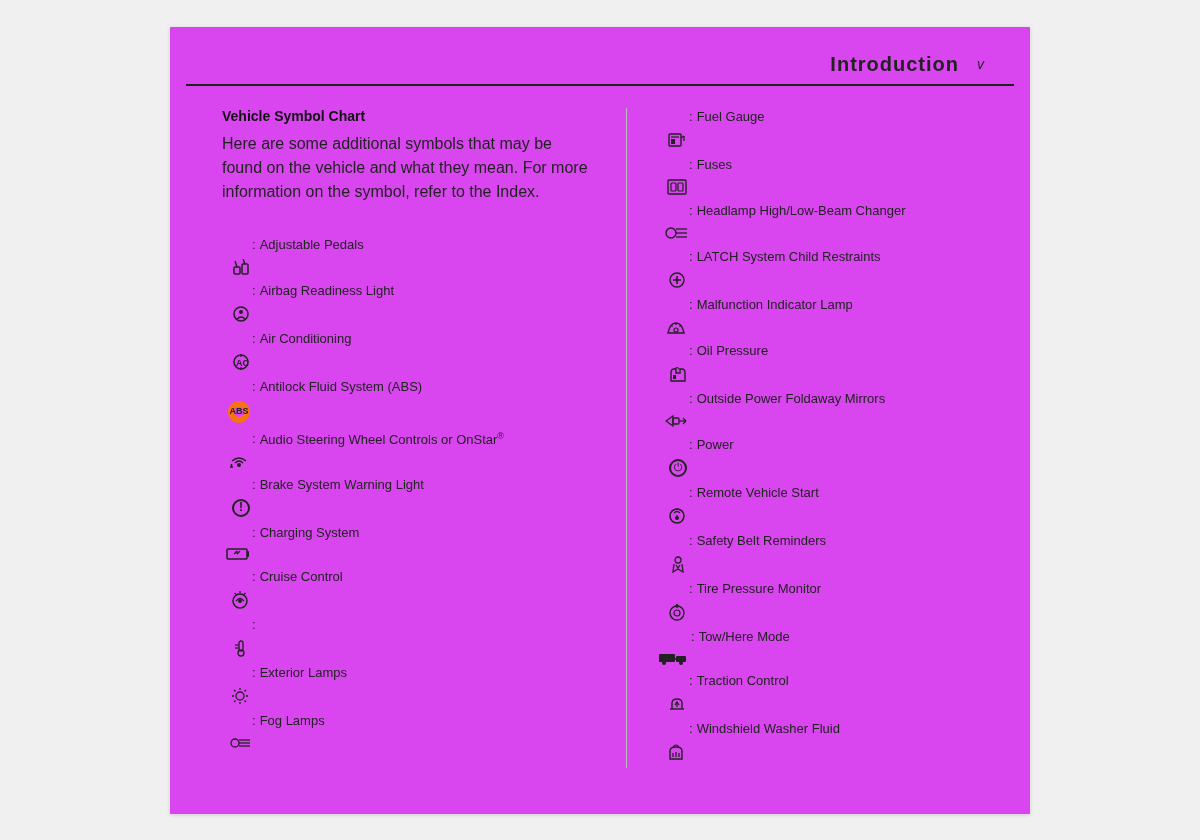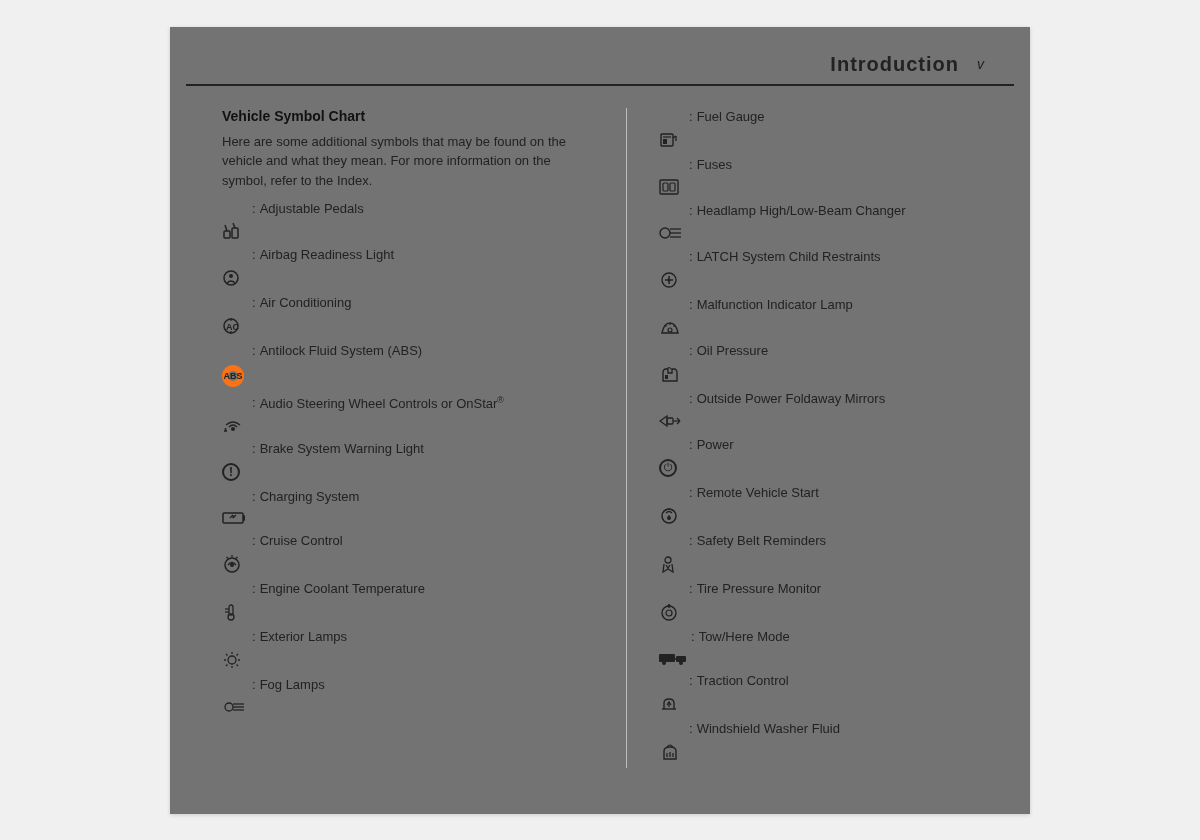--- a/index.html
+++ b/index.html
@@ -6,21 +6,21 @@
     body {
       background: #f0f0f0;
       font-family: Arial, sans-serif;
       display: flex;
       justify-content: center;
       align-items: center;
       min-height: 840px;
       width: 1200px;
     }
     .page {
-      background: #737373;
+      background: #d946ef;
       width: 860px;
       min-height: 750px;
       padding: 16px;
       position: relative;
       box-shadow: 0 1px 4px rgba(0,0,0,0.15);
     }
     .header-bar {
       display: flex;
       justify-content: flex-end;
       align-items: center;
@@ -59,44 +59,44 @@
       flex: 1;
       padding-left: 18px;
     }
     .section-title {
       font-weight: bold;
       font-size: 14px;
       color: #111;
       margin-bottom: 8px;
     }
     .intro-text {
-      font-size: 13px;
+      font-size: 16px;
       color: #222;
       line-height: 1.5;
-      margin-bottom: 10px;
+      margin-bottom: 32px;
     }
     .symbol-list {
       list-style: none;
       padding: 0;
       margin: 0;
     }
     .symbol-item {
       display: flex;
       align-items: flex-start;
       margin-bottom: 7px;
       font-size: 13px;
       color: #222;
       line-height: 1.4;
     }
     .symbol-icon {
       font-size: 15px;
       min-width: 28px;
       display: inline-flex;
       align-items: center;
-      justify-content: flex-start;
+      justify-content: flex-end;
       flex-shrink: 0;
       margin-top: 23px;
     }
     .symbol-colon {
       margin: 0 4px 0 2px;
       flex-shrink: 0;
     }
     .symbol-label {
       flex: 1;
     }
@@ -253,21 +253,20 @@
         <li class="symbol-item">
           <span class="symbol-icon">
             <svg width="18" height="18" viewBox="0 0 18 18">
               <rect x="7" y="2" width="4" height="10" rx="2" fill="none" stroke="#222" stroke-width="1.3"></rect>
               <circle cx="9" cy="14" r="3" fill="none" stroke="#222" stroke-width="1.3"></circle>
               <line x1="3" y1="6" x2="7" y2="6" stroke="#222" stroke-width="1.2"></line>
               <line x1="3" y1="9" x2="7" y2="9" stroke="#222" stroke-width="1.2"></line>
             </svg>
           </span>
           <span class="symbol-colon">:</span>
-          <span class="symbol-label">Engine Coolant Temperature</span>
         </li>
 
         <li class="symbol-item">
           <span class="symbol-icon">
             <svg width="20" height="18" viewBox="0 0 20 18">
               <circle cx="10" cy="9" r="4" fill="none" stroke="#222" stroke-width="1.3"></circle>
               <line x1="10" y1="1" x2="10" y2="3" stroke="#222" stroke-width="1.3"></line>
               <line x1="10" y1="15" x2="10" y2="17" stroke="#222" stroke-width="1.3"></line>
               <line x1="2" y1="9" x2="4" y2="9" stroke="#222" stroke-width="1.3"></line>
               <line x1="16" y1="9" x2="18" y2="9" stroke="#222" stroke-width="1.3"></line>

